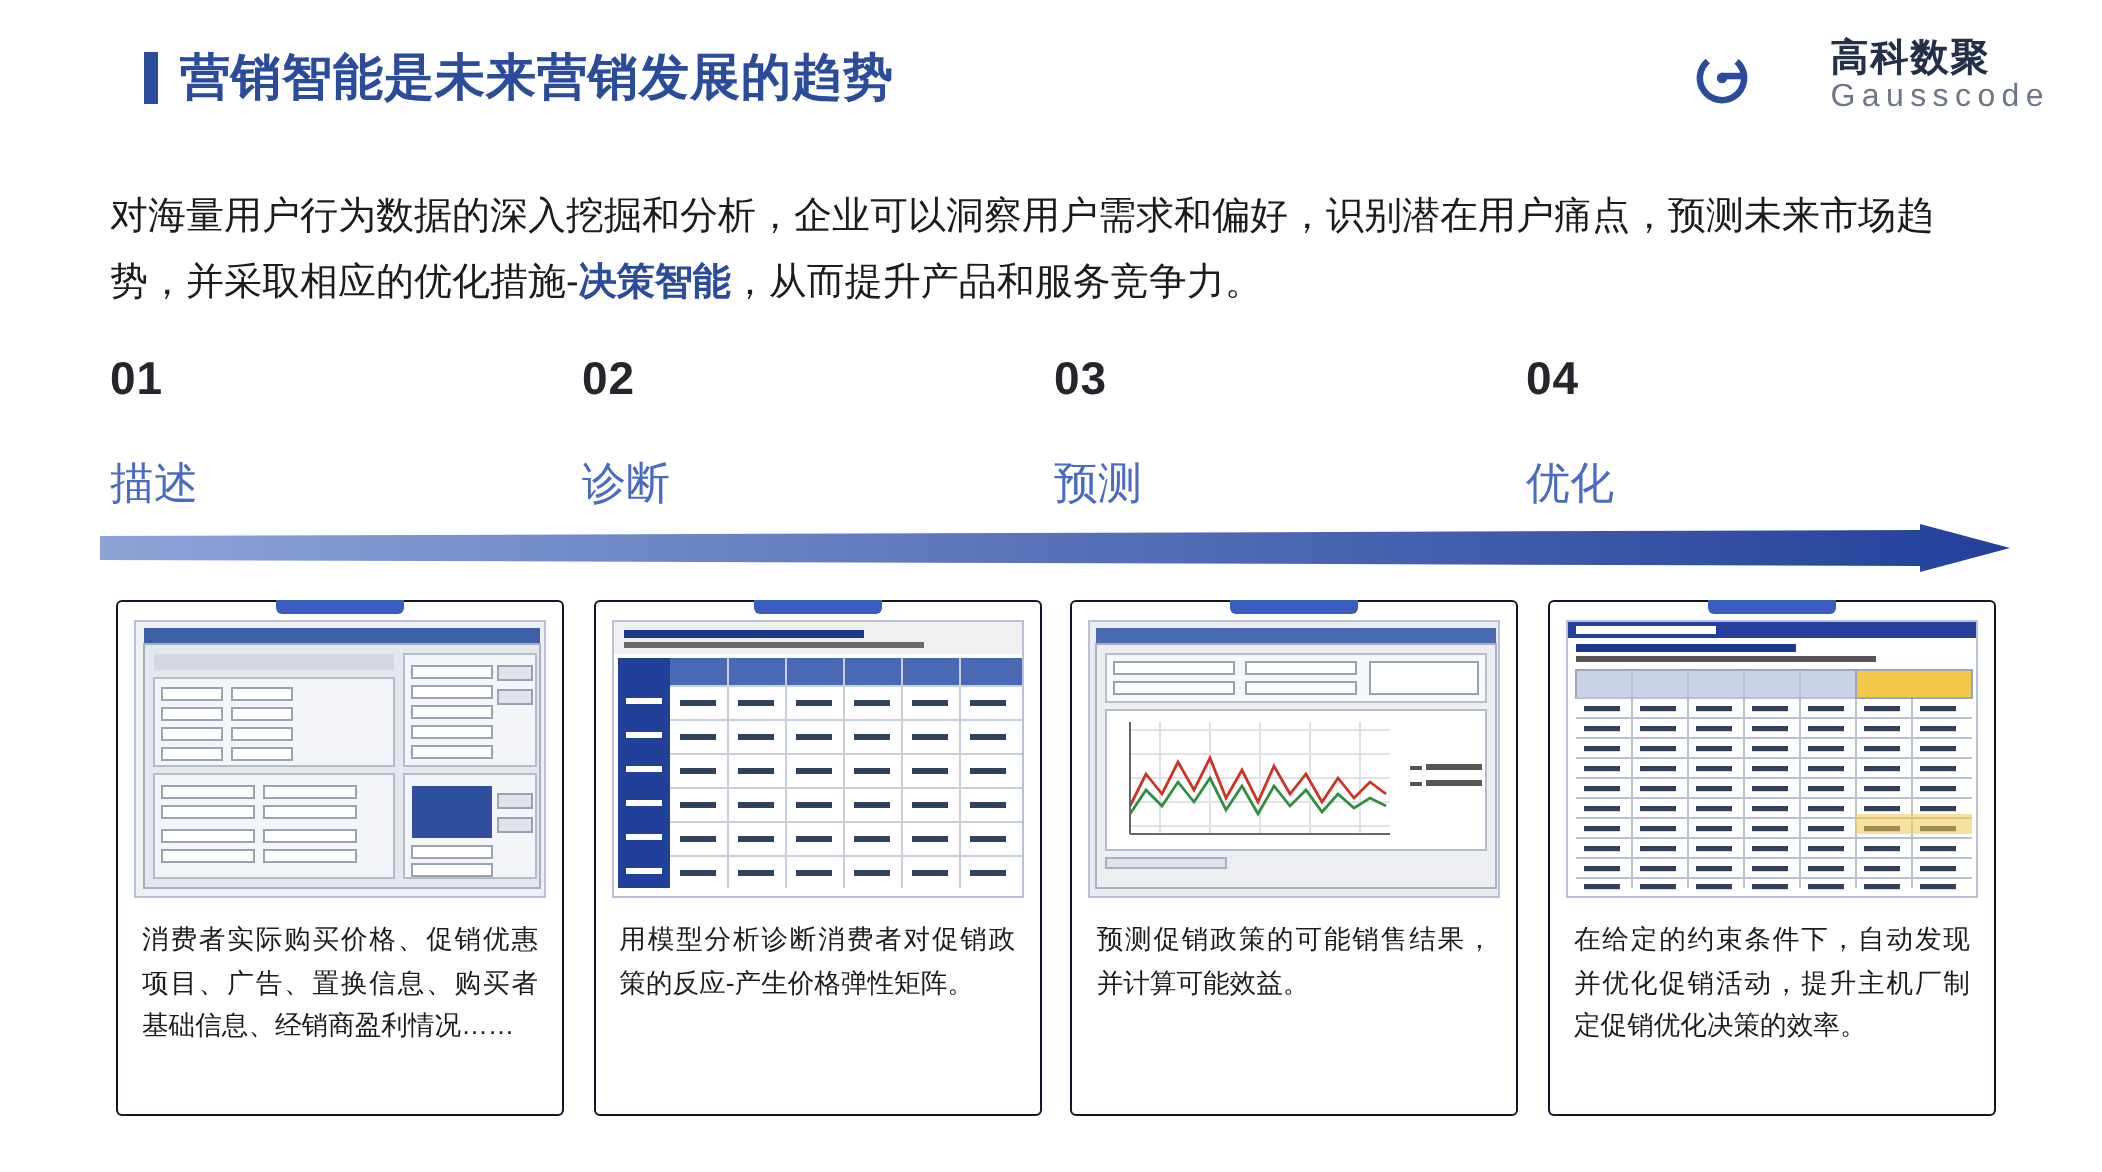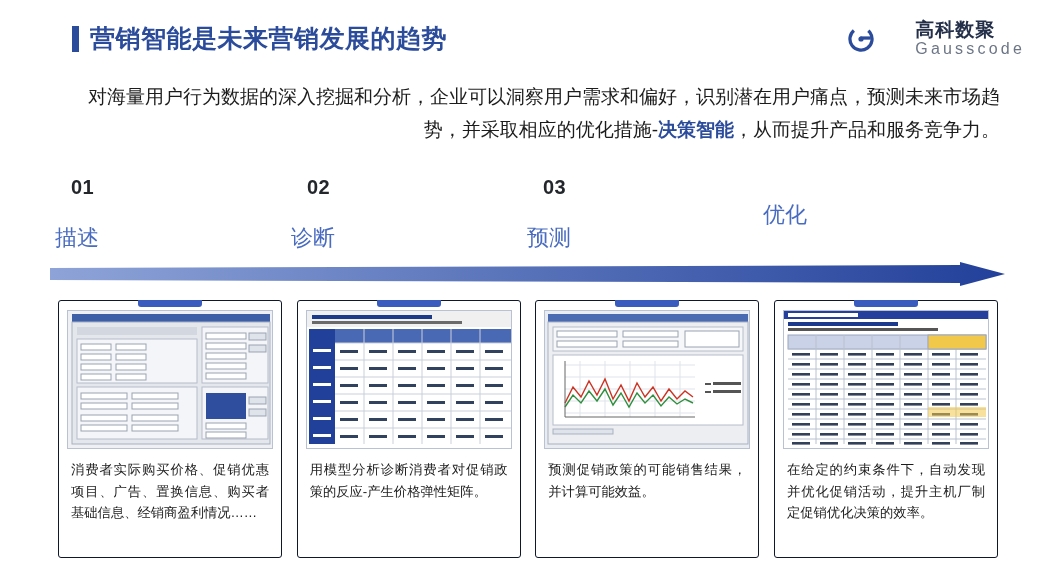--- a/index.html
+++ b/index.html
@@ -67,51 +67,50 @@
     font-size: 16px;
     color: #6c7686;
     letter-spacing: 3.2px;
     text-align: right;
     margin-top: 1px;
   }
 
   
   .intro {
     position: absolute;
-    top: 80px;
+    top: 92px;
     left: 55px;
     width: 945px;
     font-size: 19px;
     line-height: 1.75;
     color: #1c1c1c;
-    text-align: right;
+    text-align: left;
   }
   .intro .highlight {
     color: #2b4b9b;
     font-weight: bold;
   }
 
   
   .steps {
     position: absolute;
     top: 176px;
     left: 55px;
     width: 945px;
     display: flex;
   }
   .step {
     width: 230px;
     margin-right: 6px;
   }
   .step-num {
-    font-size: 20px;
+    font-size: 23px;
     font-weight: bold;
     color: #23262b;
     letter-spacing: 0.5px;
-    margin-left: 16px;
   }
   .step-label {
     margin-top: 24px;
     font-size: 22px;
     color: #4a6cc0;
   }
 
   
   .arrow-wrap {
     position: absolute;
@@ -200,20 +199,21 @@
   </div>
   <div class="step">
     <div class="step-num">02</div>
     <div class="step-label">诊断</div>
   </div>
   <div class="step">
     <div class="step-num">03</div>
     <div class="step-label">预测</div>
   </div>
   <div class="step">
+    <div class="step-num">04</div>
     <div class="step-label">优化</div>
   </div>
 </div>
 
 <div class="arrow-wrap">
   <svg width="955" height="24" viewBox="0 0 955 24">
     <defs>
       <linearGradient id="arrGrad" x1="0" y1="0" x2="1" y2="0">
         <stop offset="0%" stop-color="#8ea4d8"></stop>
         <stop offset="100%" stop-color="#22409a"></stop>

